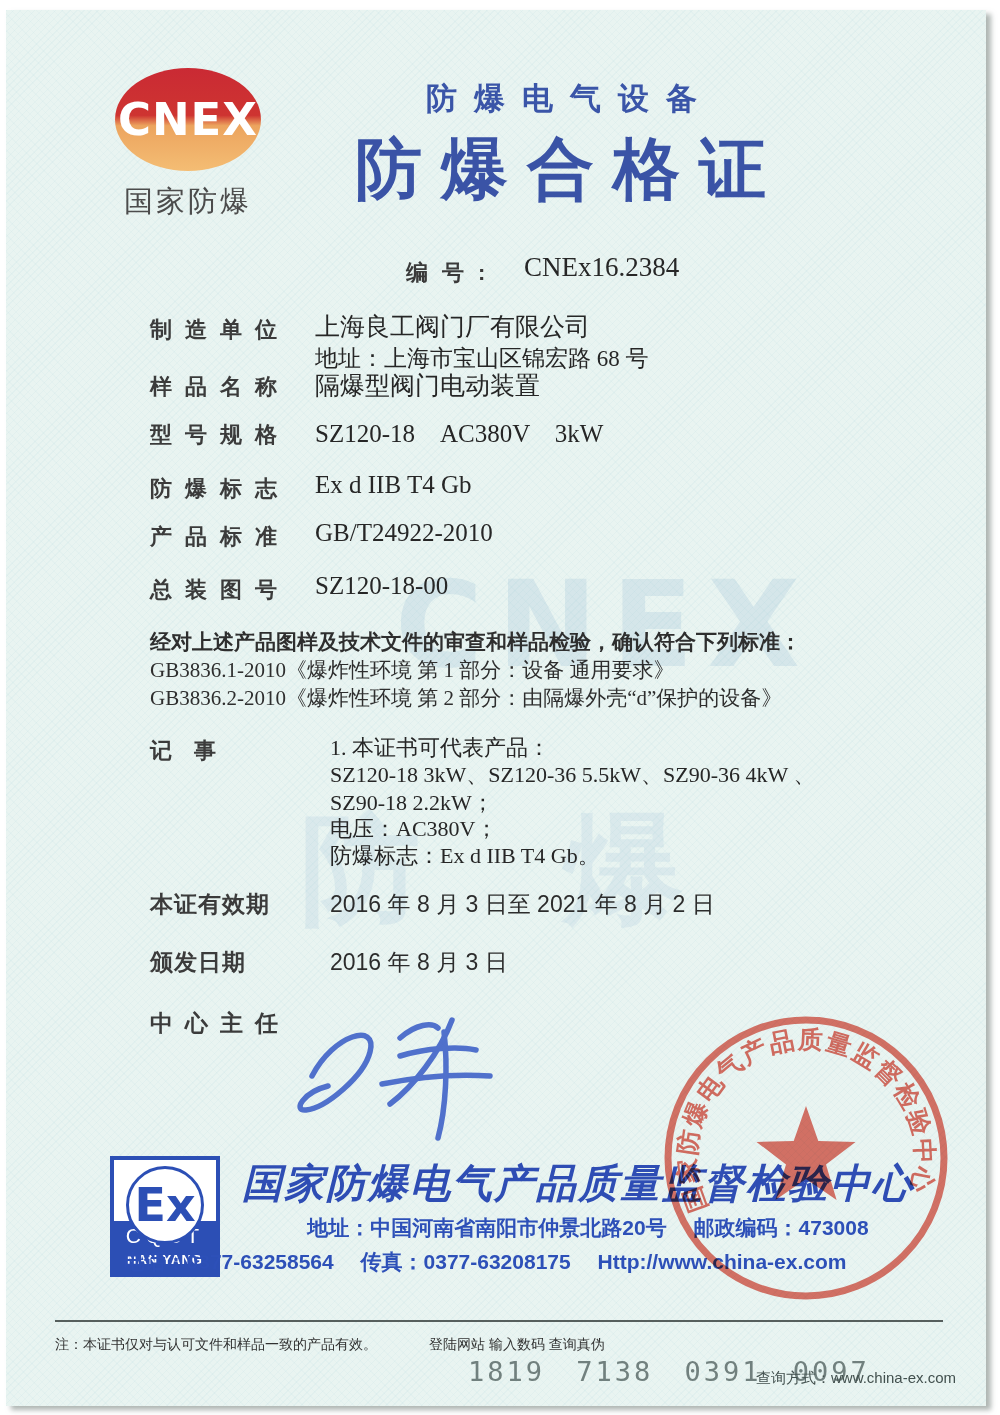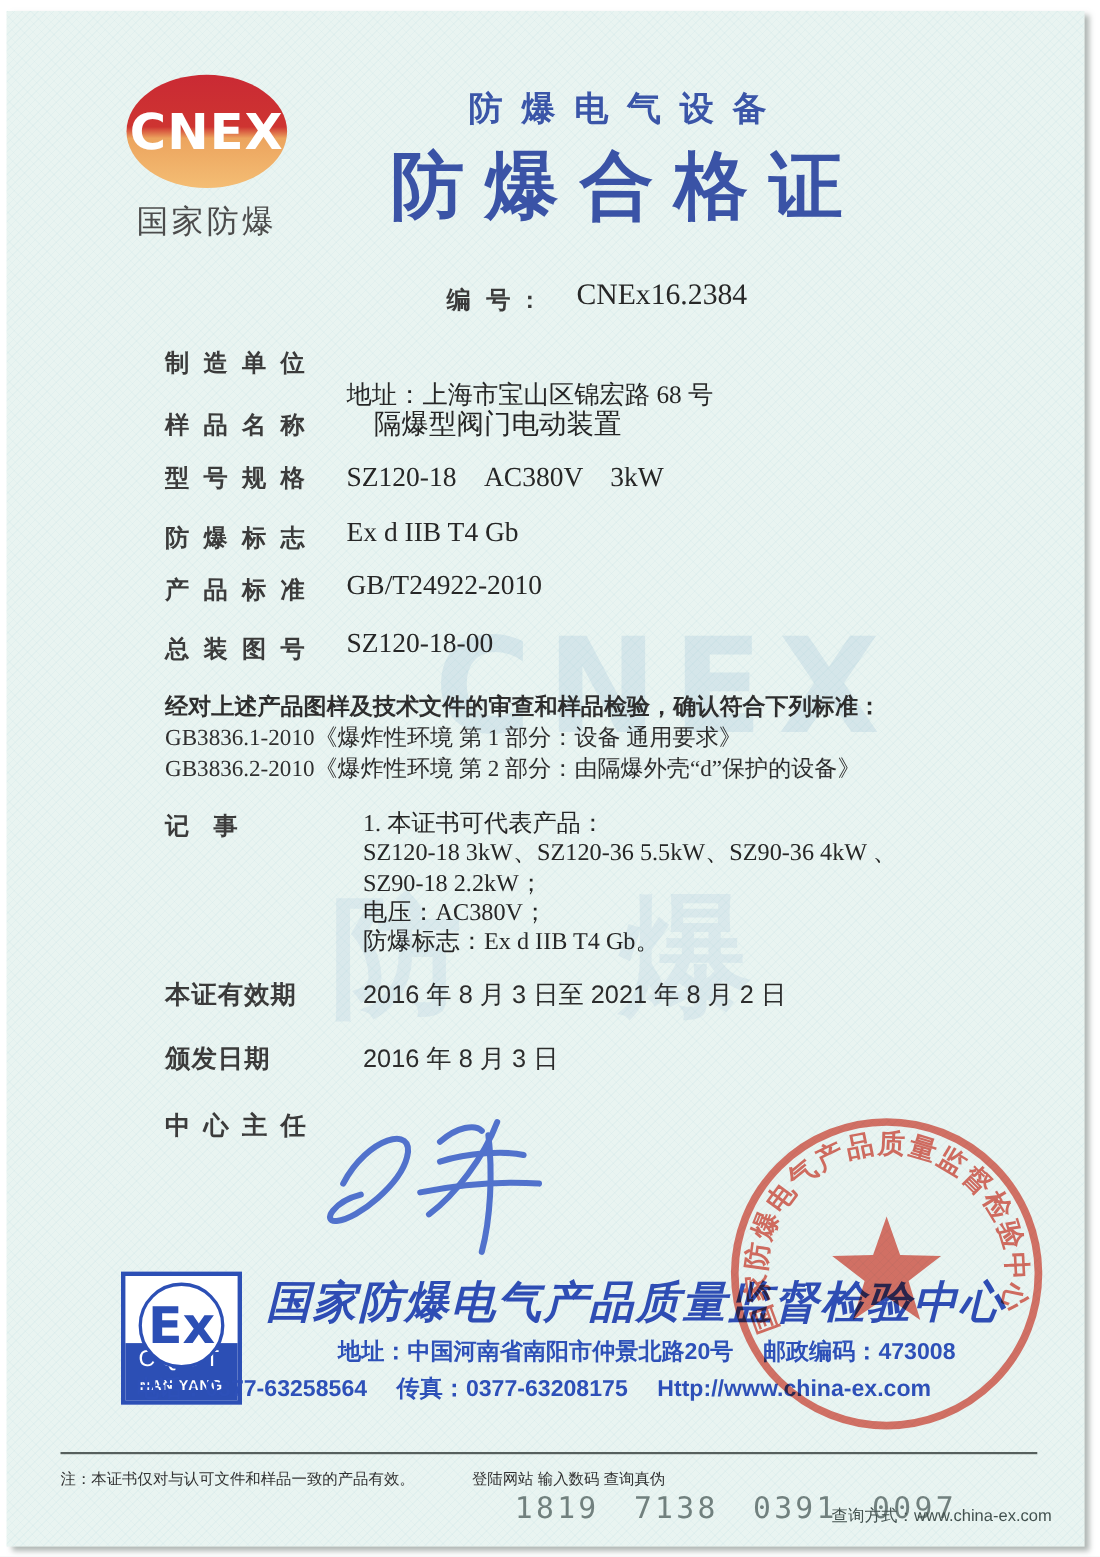--- a/index.html
+++ b/index.html
@@ -69,24 +69,25 @@
     <span>CNEX</span>
   </div>
   <div class="abs z2 doc-type">防爆电气设备</div>
   <div class="abs z2 logo-caption">国家防爆</div>
   <div class="abs z2 main-title">防爆合格证</div>
 
   <div class="abs z2 certno-label">编号:</div>
   <div class="abs z2 certno-value">CNEx16.2384</div>
 
   <div class="abs z2 flabel" style="top:315px;">制造单位</div>
+  <div class="abs z2 fvalue" style="top:310px;">上海良工阀门厂有限公司</div>
   <div class="abs z2 fvalue" style="top:343px;font-size:23px;">地址：上海市宝山区锦宏路 68 号</div>
 
   <div class="abs z2 flabel" style="top:372px;">样品名称</div>
-  <div class="abs z2 fvalue" style="top:369px;margin-left:25px;">隔爆型阀门电动装置</div>
+  <div class="abs z2 fvalue" style="top:369px;">隔爆型阀门电动装置</div>
 
   <div class="abs z2 flabel" style="top:420px;">型号规格</div>
   <div class="abs z2 fvalue" style="top:417px;">SZ120-18　AC380V　3kW</div>
 
   <div class="abs z2 flabel" style="top:474px;">防爆标志</div>
   <div class="abs z2 fvalue" style="top:471px;">Ex d IIB T4 Gb</div>
 
   <div class="abs z2 flabel" style="top:522px;">产品标准</div>
   <div class="abs z2 fvalue" style="top:519px;">GB/T24922-2010</div>
 

